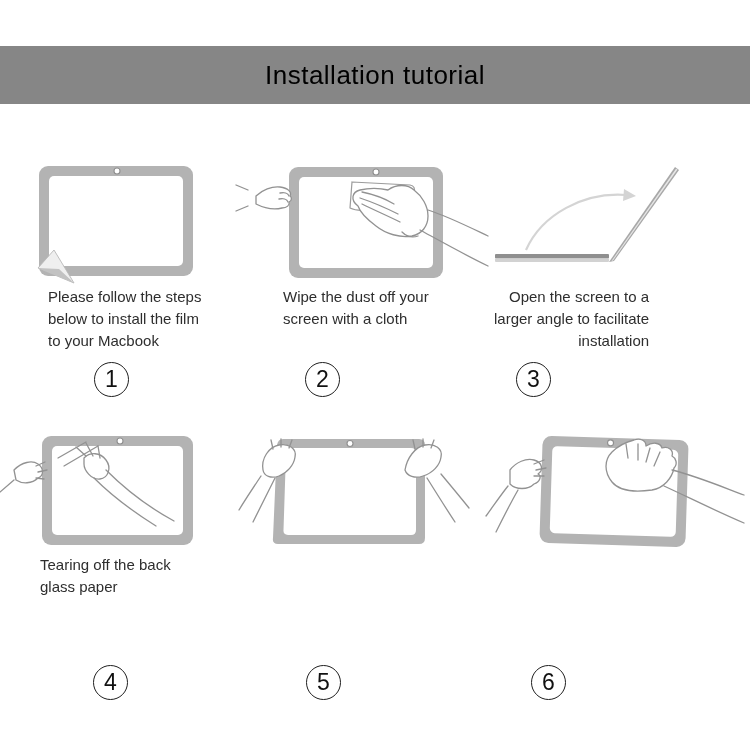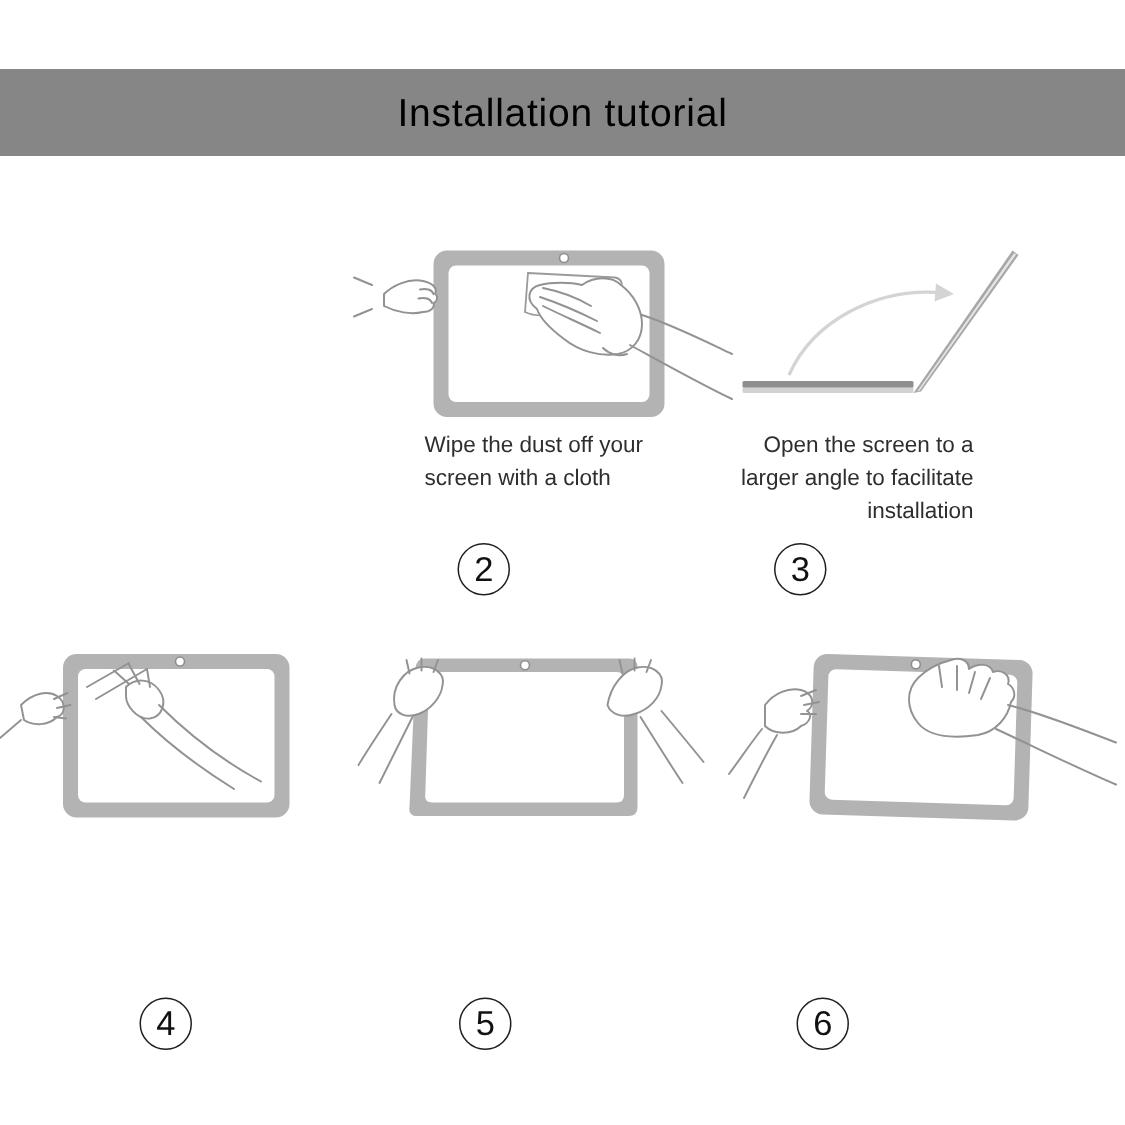--- a/index.html
+++ b/index.html
@@ -31,20 +31,35 @@
 </style>
 </head>
 <body>
 
 <div class="page">
 
   <div class="banner">
     <div class="title">Installation tutorial</div>
   </div>
 
+  <div class="cell c1">
+    <svg class="illus" width="217" height="135" viewBox="0 0 217 135">
+      <rect x="11" y="16" width="154" height="110" rx="9" fill="#b3b3b3"></rect>
+      <rect x="21" y="26" width="134" height="90" rx="5" fill="#ffffff"></rect>
+      <circle cx="89" cy="21" r="3" fill="#ffffff" stroke="#8f8f8f" stroke-width="1.1"></circle>
+      <path d="M26,100 L10,118 L46,133 Z" fill="#efefef" stroke="#b8b8b8" stroke-width="0.9"></path>
+      <path d="M10,118 L46,133 L31,119 Z" fill="#c2c2c2"></path>
+    </svg>
+    <div class="desc">Please follow the steps
+below to install the film
+to your Macbook</div>
+    <div class="numwrap">
+      <div class="numcircle">1</div>
+    </div>
+  </div>
 
   <div class="cell c2">
     <svg class="illus" width="225" height="135" viewBox="0 0 225 135">
       <rect x="27" y="17" width="154" height="111" rx="9" fill="#b3b3b3"></rect>
       <rect x="37" y="27" width="134" height="91" rx="5" fill="#ffffff"></rect>
       <circle cx="114" cy="22" r="3" fill="#ffffff" stroke="#8f8f8f" stroke-width="1.1"></circle>
       <g>
         <path class="hand" d="M-6,46 C0,40 10,36 18,37 C26,38 30,42 28,46 C30,47 30,51 27,52 C28,55 25,58 20,58 C12,60 2,58 -6,54 Z"></path>
         <path class="ln" d="M18,43 C22,42 26,43 27,46 M17,49 C21,48 25,49 26,52"></path>
         <path class="ln" d="M-14,40 L-26,35 M-14,56 L-26,61"></path>
@@ -93,20 +108,22 @@
         <path class="hand" d="M56,40 C62,34 72,34 78,42 C84,50 80,60 72,61 C63,62 56,52 56,46 Z"></path>
         <path class="ln" d="M58,38 L48,29 M65,38 L58,25 M72,40 L70,28"></path>
         <path class="ln" d="M78,52 C98,72 122,90 146,103 M66,60 C88,82 112,98 128,108"></path>
       </g>
       <g>
         <path class="hand" d="M-14,52 C-6,44 4,42 10,46 C16,50 16,58 10,60 C4,66 -6,66 -12,62 Z"></path>
         <path class="ln" d="M8,48 L17,44 M10,54 L19,52 M8,60 L16,61"></path>
         <path class="ln" d="M-14,62 L-28,74"></path>
       </g>
     </svg>
+    <div class="desc">Tearing off the back
+glass paper</div>
     <div class="numwrap">
       <div class="numcircle">4</div>
     </div>
   </div>
 
   <div class="cell c5">
     <svg class="illus" width="235" height="135" viewBox="0 0 235 135">
       <path d="M28,21 L164,21 Q170,21 170,27 L170,120 Q170,126 164,126 L23,126 Q17,126 18,120 L22,27 Q23,21 28,21 Z" fill="#b3b3b3"></path>
       <path d="M36,30 L156,30 Q161,30 161,35 L161,112 Q161,117 156,117 L33,117 Q28,117 28.5,112 L31,35 Q31.5,30 36,30 Z" fill="#ffffff"></path>
       <circle cx="95" cy="25.5" r="3" fill="#ffffff" stroke="#8f8f8f" stroke-width="1.1"></circle>

